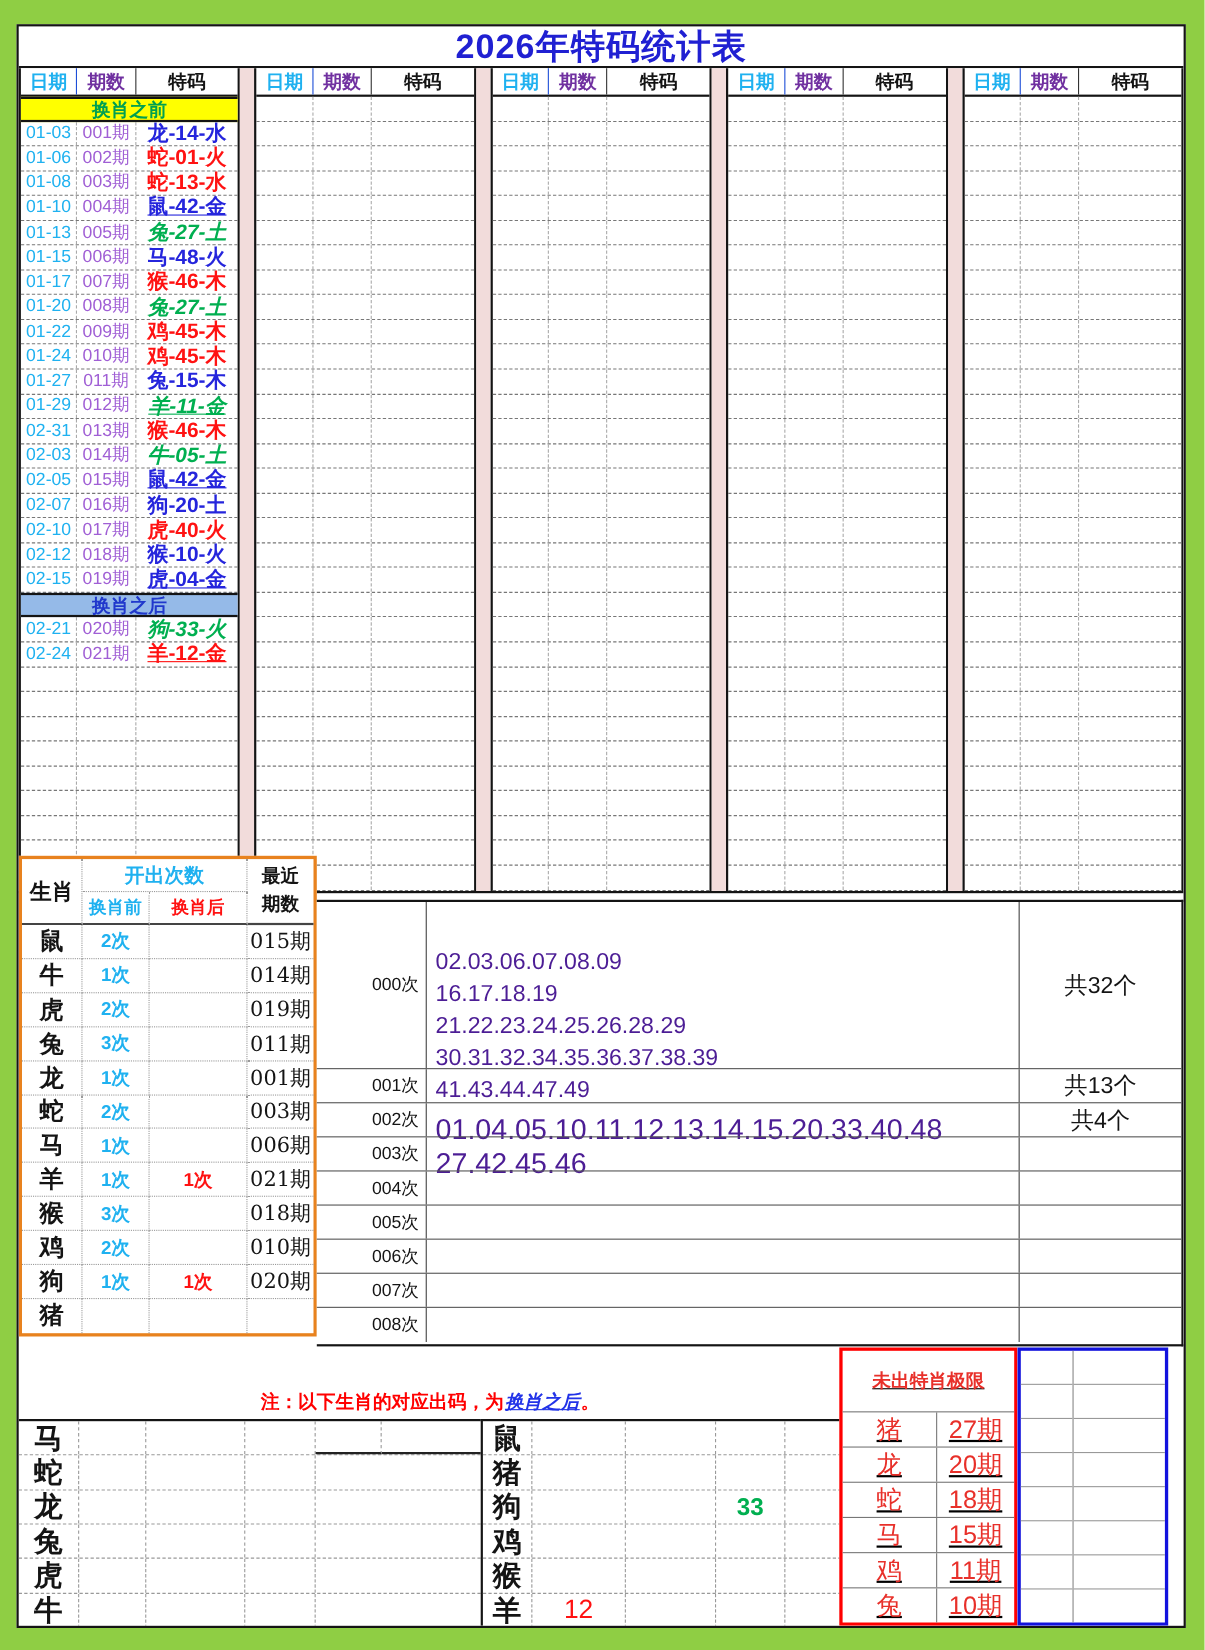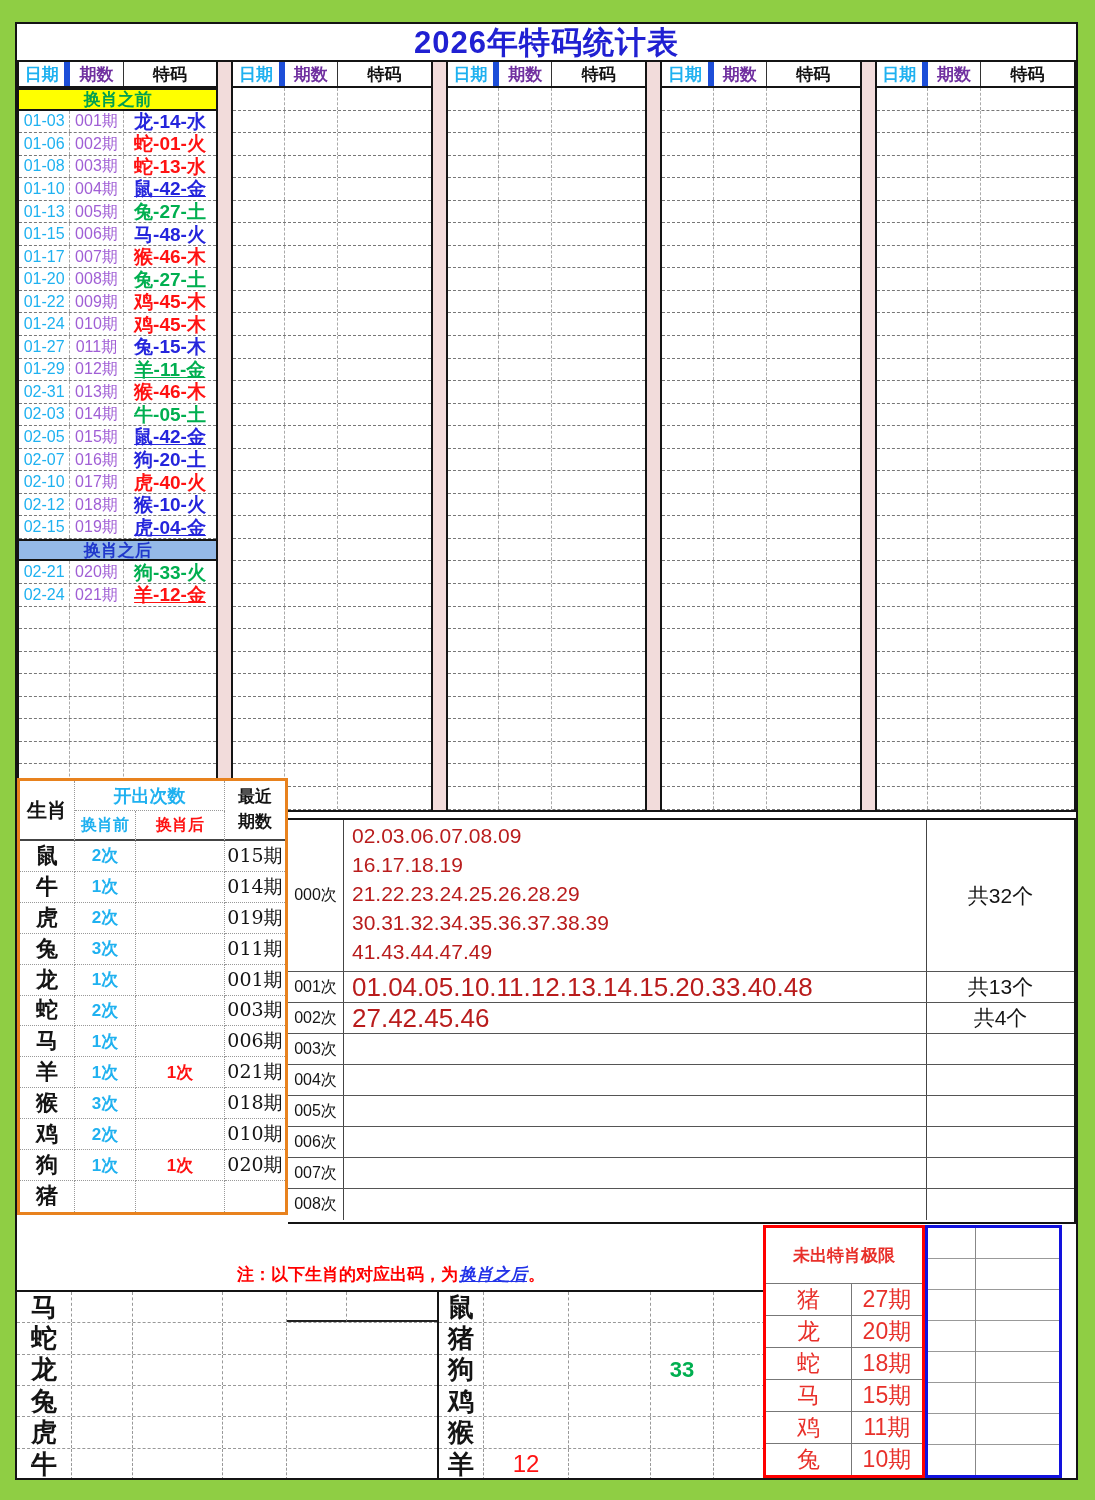--- a/index.html
+++ b/index.html
@@ -7,29 +7,29 @@
   body { background: var(--frame-green,#8FCE44); font-family:"Liberation Sans",sans-serif; position:relative; overflow:hidden; }
   #content { position:absolute; left:15px; top:22px; width:1063px; height:1458px; background:#fff; border:2px solid #141414; overflow:hidden; }
   #title-bar { height:38px; display:flex; align-items:center; justify-content:center; font-size:31px; font-weight:bold; color:var(--title-blue,#2020D2); letter-spacing:1px; }
 
   
   #main-table { position:absolute; left:0; top:36px; width:1059px; height:752px; display:flex; border-top:2px solid #141414; border-bottom:2px solid #141414; }
   .group { flex:1; border-left:2px solid #141414; border-right:2px solid #141414; display:flex; flex-direction:column; background:#fff; }
   .gsep { width:13px; background:var(--separator-pink,#F2DCDB); }
   .ghead { height:26px; display:flex; border-bottom:2px solid #141414; }
   .hc { display:flex; align-items:center; justify-content:center; font-weight:bold; font-size:17px; }
-  .hc.c1 { width:26%; color:var(--date-cyan,#1FB1F0); border-right:6px solid #1d4ed8; }
+  .hc.c1 { width:26%; color:var(--date-cyan,#1FB1F0); border-right:1px solid #1d4ed8; }
   .hc.c2 { width:27%; color:var(--period-header-purple,#7030A0); border-right:1px solid #333; }
   .hc.c3 { width:47%; color:#141414; }
   .mrow { height:22.56px; display:flex; border-bottom:1px dashed #777; }
   .mc { display:flex; align-items:center; justify-content:center; line-height:1; }
   .mc1 { width:26%; border-right:1px dashed #aaa; color:var(--date-cyan,#1FB1F0); font-size:16px; }
   .mc2 { width:27%; border-right:1px dashed #aaa; color:var(--period-value-purple,#A05FD5); font-size:16px; }
   .mc3 { width:47%; font-size:19px; font-weight:bold; }
-  .blue { color:var(--code-blue,#2525DC); } .red { color:var(--code-red,#FF1212); } .green { color:var(--code-green,#00AF50); }
+  .blue { color:var(--code-blue,#2525DC); } .red { color:var(--code-red,#FF1212); } .green { color:var(--code-green,#00AF50);font-style:italic; }
   .uline { text-decoration:underline; }
   .mbanner { height:22.56px; display:flex; align-items:center; justify-content:center; font-size:17px; font-weight:bold; border-top:2px solid #141414; border-bottom:2px solid #141414; background:var(--banner-before-bg,#FFFF00); color:var(--banner-before-text,#00A050); }
   .mbanner.after { background:var(--banner-after-bg,#95BAE8); color:var(--banner-after-text,#2038CC); }
 
   
   #stats-table { position:absolute; left:0; top:754px; width:271px; height:437px; border:3px solid var(--stats-border-orange,#E8821E); display:grid; grid-template-columns:55px 61px 89px 1fr; grid-template-rows:30px 30px repeat(12, 30.92px); background:#fff; }
   .sh, .sc { display:flex; align-items:center; justify-content:center; border-right:1px dotted #999; border-bottom:1px dotted #999; }
   .sh { font-weight:bold; }
   #sh-zodiac { grid-row:1/3; grid-column:1; font-size:20px; color:#141414; border-bottom:2px solid #444; }
   #sh-count  { grid-row:1; grid-column:2/4; font-size:18px; color:var(--date-cyan,#1FB1F0); }
@@ -39,22 +39,22 @@
   .sc-z { font-size:22px; font-weight:bold; color:#141414; }
   .sc-b { font-size:17px; font-weight:bold; color:var(--date-cyan,#1FB1F0); }
   .sc-a { font-size:17px; font-weight:bold; color:var(--code-red,#FF1212); }
   .sc-r { font-size:19px; font-family:"DejaVu Serif",serif; color:#141414; border-right:none; }
   .sc.lastrow { border-bottom:none; }
 
   
   #freq-table { position:absolute; left:271px; top:794px; width:788px; height:406px; border:2px solid #141414; border-left:none; display:flex; flex-direction:column; background:#fff; }
   .frow { display:flex; border-bottom:1px solid #555; }
   .frow:last-child { border-bottom:none; }
-  .flabel { width:56px; border-right:1px solid #444; display:flex; align-items:center; justify-content:center; font-size:16px; color:#141414; }
-  .fcontent { flex:1; padding:1px 0 0 8px; color:#b91c1c; }
+  .flabel { width:56px; border-right:1px solid #444; display:flex; align-items:center; justify-content:center; font-size:16px; color:#141414;margin-left:44px; }
+  .fcontent { flex:1; padding:1px 0 0 8px; color:#4c1d95;margin-top:39px; }
   .fcontent .line { line-height:29px; font-size:21px; }
   .fcontent.big .line { line-height:29px; font-size:26px; }
   .ftotal { width:148px; border-left:1px solid #444; display:flex; align-items:center; justify-content:center; font-size:21px; color:#141414; }
 
   
   #note-row { position:absolute; left:0; top:1234px; width:748px; height:32px; display:flex; align-items:center; justify-content:center; font-size:17px; font-weight:bold; color:var(--highlight-red,#FF0000); }
   #note-highlight { color:var(--note-blue,#2233E8); font-style:italic; text-decoration:underline; margin:0 1px; }
 
   
   #bl-table { position:absolute; left:0; top:1266px; width:420px; height:188px; border-top:2px solid #141414; }
@@ -62,21 +62,21 @@
   .brow { height:31.33px; display:flex; border-bottom:1px dashed #999; }
   .brow:last-child { border-bottom:none; }
   .bcell { height:100%; display:flex; align-items:center; justify-content:center; border-right:1px dashed #999; }
   .bcell:last-child { border-right:none; }
   .bzod { font-size:26px; font-weight:bold; color:#141414; }
   .solidb { border-bottom:2px solid #222; }
   .val-green { font-size:22px; font-weight:bold; color:var(--code-green,#00AF50); }
   .val-red { font-size:24px; color:var(--code-red,#FF1212); }
 
   
-  #limit-box { position:absolute; left:746px; top:1201px; width:162px; height:253px; border:3px solid var(--limit-border-red,#FF0000); background:#fff; display:flex; flex-direction:column; }
+  #limit-box { position:absolute; left:746px; top:1201px; width:162px; height:253px; border:3px solid var(--limit-border-red,#FF0000); background:#fff; display:flex; flex-direction:column;text-decoration:underline; }
   #limit-title { height:61px; display:flex; align-items:center; justify-content:center; font-size:17px; font-weight:bold; color:var(--limit-text-red,#E8302A); border-bottom:1px solid #777; }
   .lrow { flex:1; display:flex; border-bottom:1px solid #777; }
   .lrow:last-child { border-bottom:none; }
   .lz { width:55%; display:flex; align-items:center; justify-content:center; border-right:1px solid #777; font-size:23px; color:var(--limit-text-red,#E8302A); }
   .lp { flex:1; display:flex; align-items:center; justify-content:center; font-size:23px; color:var(--limit-text-red,#E8302A); }
 
   
   #empty-box { position:absolute; left:908px; top:1201px; width:137px; height:253px; border:3px solid var(--empty-box-border-blue,#1212DD); background:#fff; display:flex; }
   .ecol1 { width:48px; border-right:1px solid #888; display:flex; flex-direction:column; }
   .ecol2 { flex:1; display:flex; flex-direction:column; }

